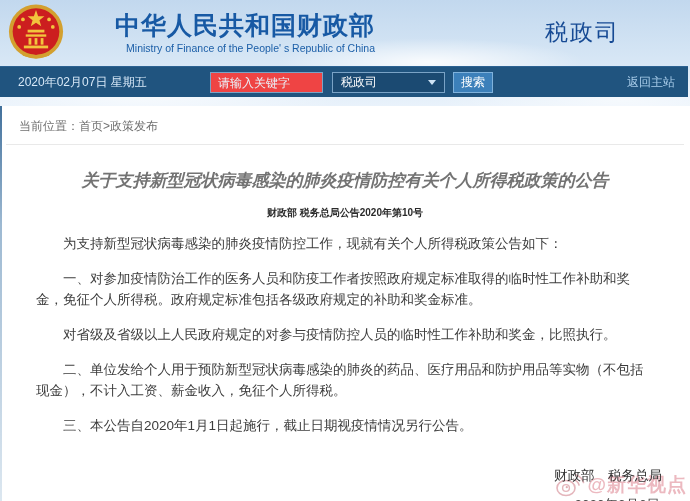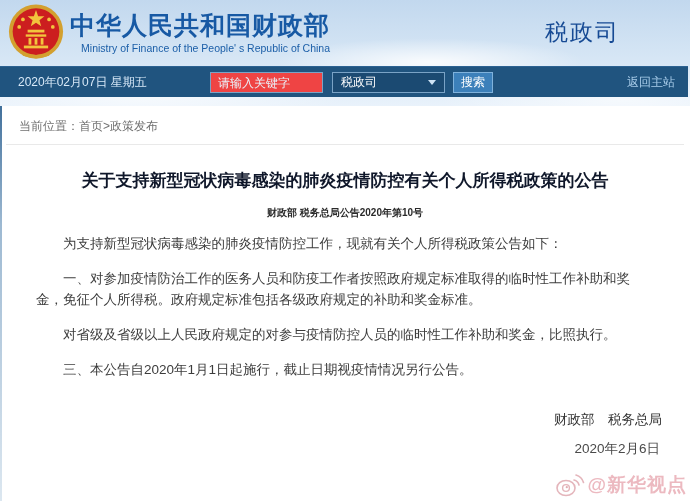--- a/index.html
+++ b/index.html
@@ -11,21 +11,21 @@
   .sky {
     position:absolute; left:0; top:0; width:690px; height:106px;
     background:
       radial-gradient(ellipse 220px 34px at 430px 62px, rgba(255,255,255,.85), rgba(255,255,255,0) 70%),
       radial-gradient(ellipse 300px 40px at 140px 95px, rgba(255,255,255,.7), rgba(255,255,255,0) 70%),
       radial-gradient(ellipse 260px 36px at 620px 100px, rgba(255,255,255,.6), rgba(255,255,255,0) 70%),
       linear-gradient(180deg,#c2d8ee 0%, #d6e6f5 55%, #e9f2fb 100%);
   }
   .emblem { position:absolute; left:8px; top:3px; width:56px; height:59px; }
   .brand { position:absolute; left:70px; top:11px; }
-  .site-title { font-size:25px; font-weight:bold; color:#1759a4; letter-spacing:1px; line-height:28px; }
+  .site-title { font-size:25px; font-weight:bold; color:#1759a4; letter-spacing:1px; line-height:28px;margin-left:45px; }
   .site-subtitle { font-size:10.5px; color:#1c5fa8; margin-top:3px;text-align:right; }
   .department { position:absolute; left:545px; top:17px; font-size:23px; color:#164a94; letter-spacing:2px; }
   
   .navbar {
     position:absolute; left:0; top:66px; width:688px; height:31px;
     background:#20547f; border-top:1px solid #2c6292;
   }
   .nav-date { position:absolute; left:18px; top:0; line-height:31px; color:#d8e9f8; font-size:12px; }
   .search-input {
     position:absolute; left:210px; top:5px; width:113px; height:21px;
@@ -46,21 +46,21 @@
   }
   .home-link { position:absolute; right:13px; top:0; line-height:31px; color:#a9cdea; font-size:12px; text-decoration:none; cursor:pointer; }
   
   .content { position:absolute; left:0; top:106px; width:690px; height:395px; background:#fff; }
   .content::before {
     content:""; position:absolute; left:0; top:0; bottom:0; width:2px;
     background:linear-gradient(180deg,#41709b 0%, #9db9d2 30%, #dce7f0 100%);
   }
   .breadcrumb { padding:12px 0 9px 13px; font-size:12px; color:#707070; border-bottom:1px solid #e9e9e9; margin:0 6px; }
   .breadcrumb .path { color:#707070; cursor:pointer; }
-  .article-title { text-align:center; margin:24px 30px 0; font-size:17px; font-weight:bold; color:#0f172a; }
+  .article-title { text-align:center; margin:24px 30px 0; font-size:17px; font-weight:bold; color:#737373;font-style:italic; }
   .doc-number { text-align:center; margin-top:14px; font-size:10px; font-weight:bold; color:#2a2a2a; }
   .body-text { margin:13px 36px 0; font-size:13.5px; color:#3c3c3c; }
   .body-text p { text-indent:2em; line-height:21px; margin:0 0 14px; }
   .signature { text-align:right; margin:31px 28px 0 0; font-size:13.5px; color:#333; position:relative; z-index:2; }
   .sig-date { text-align:right; margin:11px 30px 0 0; font-size:13.5px; color:#4a4a4a; position:relative; z-index:2; }
   .watermark {
     position:absolute; right:3px; bottom:3px; z-index:1;
     display:flex; align-items:center; gap:2px;
     color:rgba(226,148,158,0.65); font-size:19px; font-weight:bold; letter-spacing:1px;
   }
@@ -110,20 +110,21 @@
       <span>当前位置：</span><span class="path">首页&gt;政策发布</span>
     </div>
 
     <h1 class="article-title">关于支持新型冠状病毒感染的肺炎疫情防控有关个人所得税政策的公告</h1>
     <div class="doc-number">财政部 税务总局公告2020年第10号</div>
 
     <div class="body-text">
       <p>为支持新型冠状病毒感染的肺炎疫情防控工作，现就有关个人所得税政策公告如下：</p>
       <p>一、对参加疫情防治工作的医务人员和防疫工作者按照政府规定标准取得的临时性工作补助和奖金，免征个人所得税。政府规定标准包括各级政府规定的补助和奖金标准。</p>
       <p>对省级及省级以上人民政府规定的对参与疫情防控人员的临时性工作补助和奖金，比照执行。</p>
+      <p>二、单位发给个人用于预防新型冠状病毒感染的肺炎的药品、医疗用品和防护用品等实物（不包括现金），不计入工资、薪金收入，免征个人所得税。</p>
       <p>三、本公告自2020年1月1日起施行，截止日期视疫情情况另行公告。</p>
     </div>
 
     <div class="signature">财政部　税务总局</div>
     <div class="sig-date">2020年2月6日</div>
 
     <div class="watermark">
       <svg width="30" height="26" viewBox="0 0 30 26">
         <ellipse cx="11" cy="16" rx="9" ry="7.5" fill="none" stroke="rgba(216,150,158,0.7)" stroke-width="1.6"></ellipse>
         <circle cx="11" cy="16" r="3.4" fill="none" stroke="rgba(216,150,158,0.7)" stroke-width="1.4"></circle>

